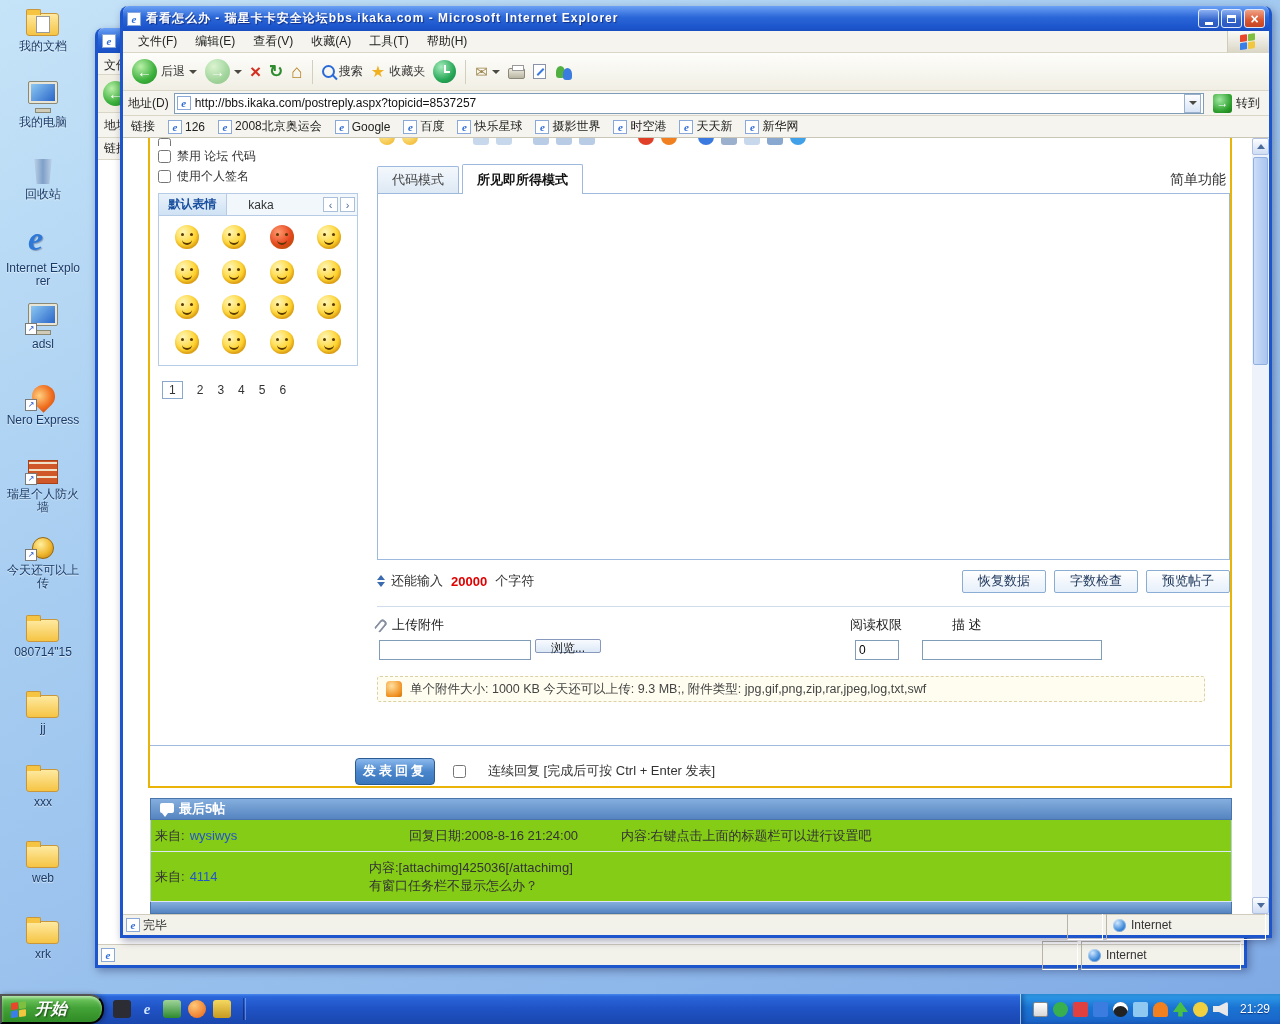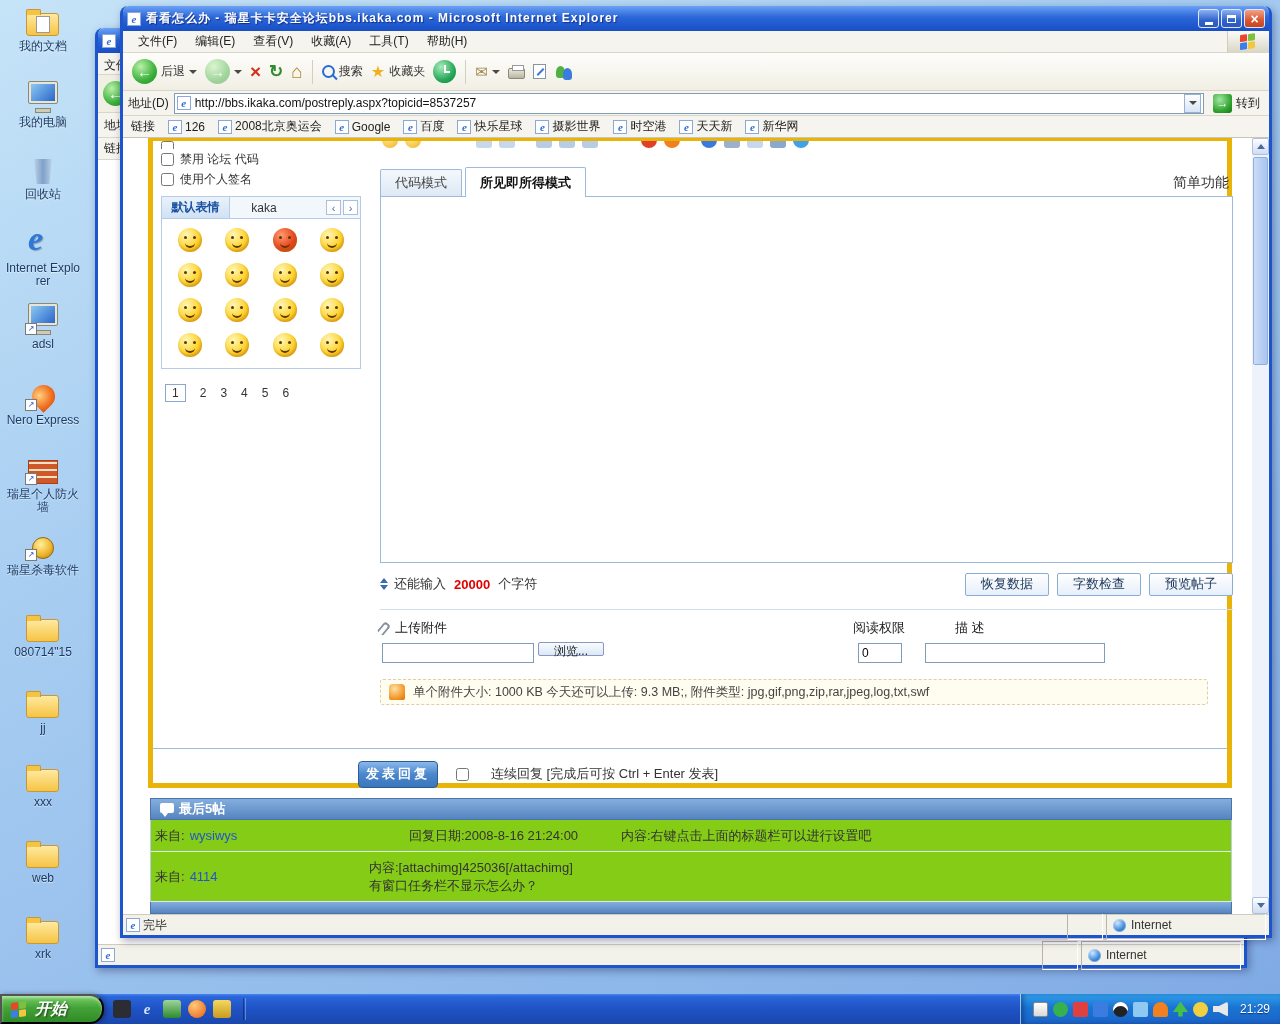--- a/index.html
+++ b/index.html
@@ -115,21 +115,21 @@
   .vscroll { position:absolute; right:0; top:0; width:17px; height:100%; background:#eef3fb; z-index:5; }
   .sarrow { position:absolute; left:0; width:17px; height:17px; background:linear-gradient(#fdfefe,#cfdcf3);
     border:1px solid #aebfdf; border-radius:2px; display:flex; align-items:center; justify-content:center; }
   .sarrow i { width:0; height:0; border-left:4px solid transparent; border-right:4px solid transparent; }
   .sarrow.up { top:0; } .sarrow.up i { border-bottom:5px solid #4a6a9a; }
   .sarrow.dn { bottom:0; } .sarrow.dn i { border-top:5px solid #4a6a9a; }
   .sthumb { position:absolute; left:1px; top:19px; width:15px; height:208px;
     background:linear-gradient(90deg,#cadcf8,#aac4ee); border:1px solid #90aede; border-radius:2px; }
 
   .formbox { position:absolute; left:25px; top:-2px; width:1084px; height:652px;
-    border:5px solid #eab308; background:#fff; }
+    border:2px solid #eab308; background:#fff; }
   .lpanel { position:absolute; left:8px; top:0; width:205px; }
   .chk { display:flex; align-items:center; gap:6px; font-size:12px; color:#333; height:20px; }
   .chk.cut { height:8px; overflow:hidden; align-items:flex-start; }
   .chk input { width:13px; height:13px; }
   .emopanel { margin-top:7px; width:200px; border:1px solid #b6cce6; background:#fff; }
   .emotabs { height:22px; display:flex; align-items:stretch; background:#f2f7fc; border-bottom:1px solid #b6cce6; font-size:12px; }
   .emotab { width:68px; display:flex; align-items:center; justify-content:center; }
   .emotab.active { background:linear-gradient(#eaf2fa,#cfe2f4); font-weight:bold; color:#1a50a0; border-right:1px solid #b6cce6; }
   .emonav { margin-left:auto; display:flex; align-items:center; gap:2px; padding-right:2px; }
   .emonav span { width:15px; height:15px; border:1px solid #aabfda; background:#fff; color:#4a6a9a;
@@ -289,21 +289,21 @@
 <div class="d-icon" style="top:452px">
   <div class="ic32 sc">
       <div class="i-wall"></div>
     </div>
   <div class="lab">瑞星个人防火墙</div>
 </div>
 <div class="d-icon" style="top:528px">
   <div class="ic32 sc">
       <div class="i-av"></div>
     </div>
-  <div class="lab">瑞星杀毒软件</div>
+  <div class="lab">今天还可以上传</div>
 </div>
 <div class="d-icon" style="top:610px">
   <div class="ic32">
       <div class="i-folder"></div>
     </div>
   <div class="lab">080714"15</div>
 </div>
 <div class="d-icon" style="top:686px">
   <div class="ic32">
       <div class="i-folder"></div>

